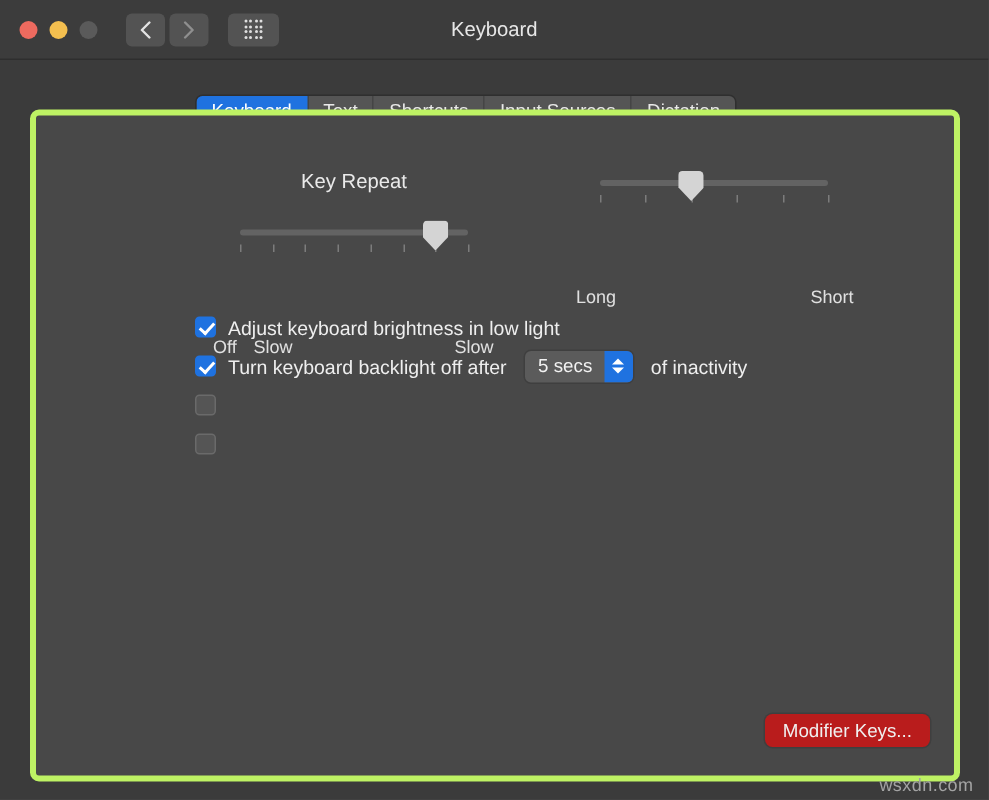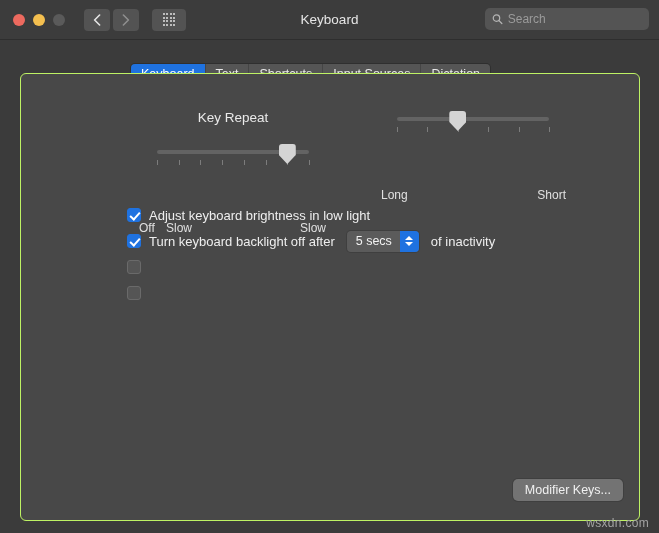--- a/index.html
+++ b/index.html
@@ -143,21 +143,21 @@
   }
 
   
   .panel {
     position: absolute;
     left: 20px;
     top: 73px;
     width: 620px;
     height: 448px;
     background: #484848;
-    border: 1px solid #bef264;
+    border: 4px solid #bef264;
     border-radius: 6px;
   }
 
   
   .slider-block { position: absolute; }
   #key-repeat-block  { left: 118px; top: 36px; width: 188px; }
   #delay-block       { left: 358px; top: 36px; width: 188px; }
 
   .slider-title {
     text-align: center;
@@ -298,21 +298,21 @@
   
   .modifier-btn {
     position: absolute;
     right: 16px;
     bottom: 19px;
     height: 22px;
     padding: 0 12px;
     line-height: 22px;
     font-size: 12.5px;
     color: #f0f0f0;
-    background: #737373;
+    background: #b91c1c;
     border-radius: 5px;
     box-shadow: 0 0 0 1px #3f3f3f;
     white-space: nowrap;
   }
 
   .watermark {
     position: absolute;
     right: 10px;
     bottom: 3px;
     font-size: 12px;
@@ -360,27 +360,20 @@
         <i></i>
       <i></i>
         <i></i>
         <i></i>
         <i></i>
     </span>
   </div>
 
   <div class="window-title">Keyboard</div>
 
-  <div class="searchbox">
-    <svg width="12" height="12" viewBox="0 0 12 12" aria-hidden="true">
-      <circle cx="5" cy="5" r="3.6" fill="none" stroke="#b4b4b4" stroke-width="1.4"></circle>
-      <path d="M7.8 7.8 11 11" stroke="#b4b4b4" stroke-width="1.4" stroke-linecap="round"></path>
-    </svg>
-    <input type="text" placeholder="Search" style="">
-  </div>
 </div>
 
 <div class="tabbar">
   <div class="tab active">Keyboard</div>
   <div class="tab">Text</div>
   <div class="tab">Shortcuts</div>
   <div class="tab">Input Sources</div>
   <div class="tab">Dictation</div>
 </div>
 

